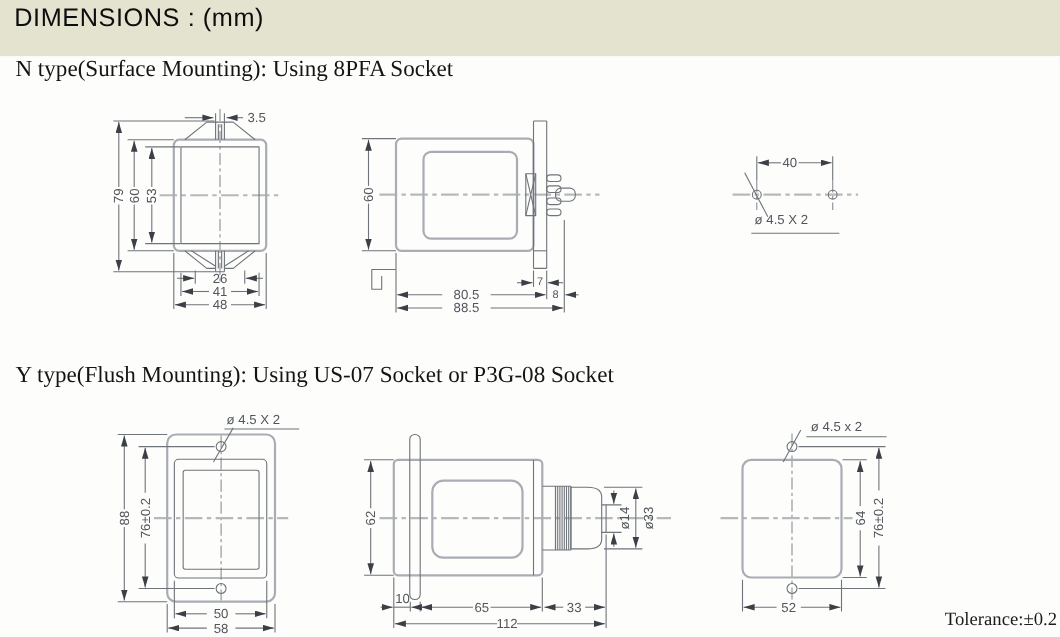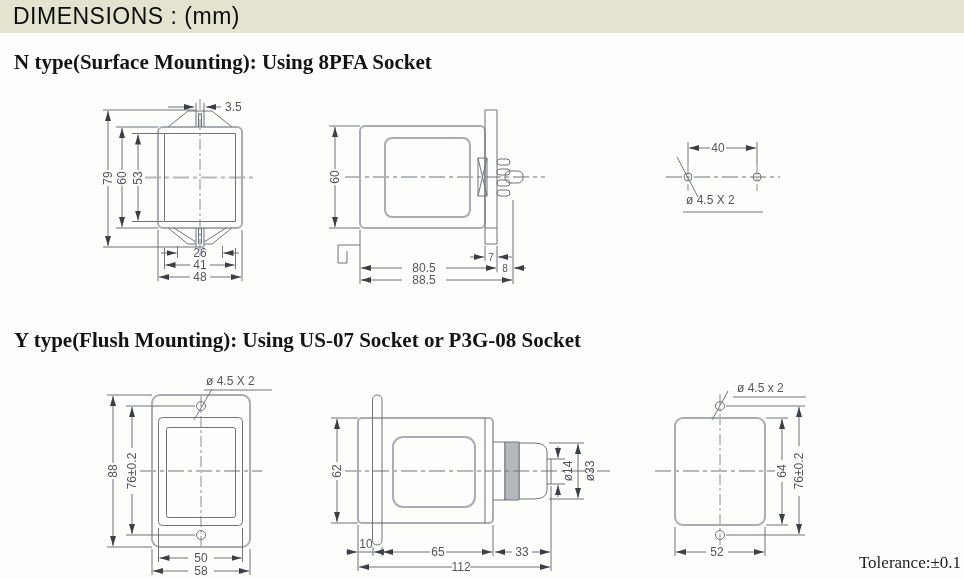--- a/index.html
+++ b/index.html
@@ -1,31 +1,31 @@
 <!DOCTYPE html>
 <html><head>
 <meta charset="utf-8">
 <style>
   html,body{margin:0;padding:0;}
   body{
     width:964px;height:579px;position:relative;overflow:hidden;
     background:#fdfdfc;font-family:"Liberation Sans",sans-serif;
   }
   .titlebar{
-    position:absolute;top:0;left:0;width:964px;height:33px;
+    position:absolute;top:0;left:0;width:964px;height:51px;
     background:#e4e3d0;
   }
   .titlebar h1{
     margin:0;padding-left:13px;font-size:23px;line-height:32px;
     font-weight:500;color:#0d0d0d;letter-spacing:.5px;
     font-family:"Liberation Sans",sans-serif;
   }
   .section-heading{
     position:absolute;left:14px;margin:0;
-    font-family:"Liberation Serif",serif;font-weight:700;
+    font-family:"Liberation Serif",serif;font-weight:400;
     font-size:21px;color:#141414;white-space:nowrap;
   }
   #n-heading{top:50px;}
   #y-heading{top:328px;}
   .tolerance{
     position:absolute;right:3px;top:553px;
     font-family:"Liberation Serif",serif;font-size:17px;color:#1c1c1c;
   }
   svg.draw{position:absolute;top:0;left:0;}
   
@@ -44,21 +44,21 @@
 </head>
 <body>
 
 <header class="titlebar">
   <h1>DIMENSIONS : (mm)</h1>
 </header>
 
 <h2 class="section-heading" id="n-heading">N type(Surface Mounting): Using 8PFA Socket</h2>
 <h2 class="section-heading" id="y-heading">Y type(Flush Mounting): Using US-07 Socket or P3G-08 Socket</h2>
 
-<div class="tolerance">Tolerance:±0.1</div>
+<div class="tolerance">Tolerance:±0.2</div>
 
 <svg class="draw" width="964" height="579" viewBox="0 0 964 579">
   <defs>
     <marker id="ar" orient="auto" markerWidth="11" markerHeight="8" refX="10" refY="3" markerUnits="userSpaceOnUse">
       <path d="M0 0 L10 3 L0 6 Z" fill="#3c4046"></path>
     </marker>
   </defs>
 
   <g>
     <line class="cld" x1="200" y1="99" x2="200" y2="258"></line>

